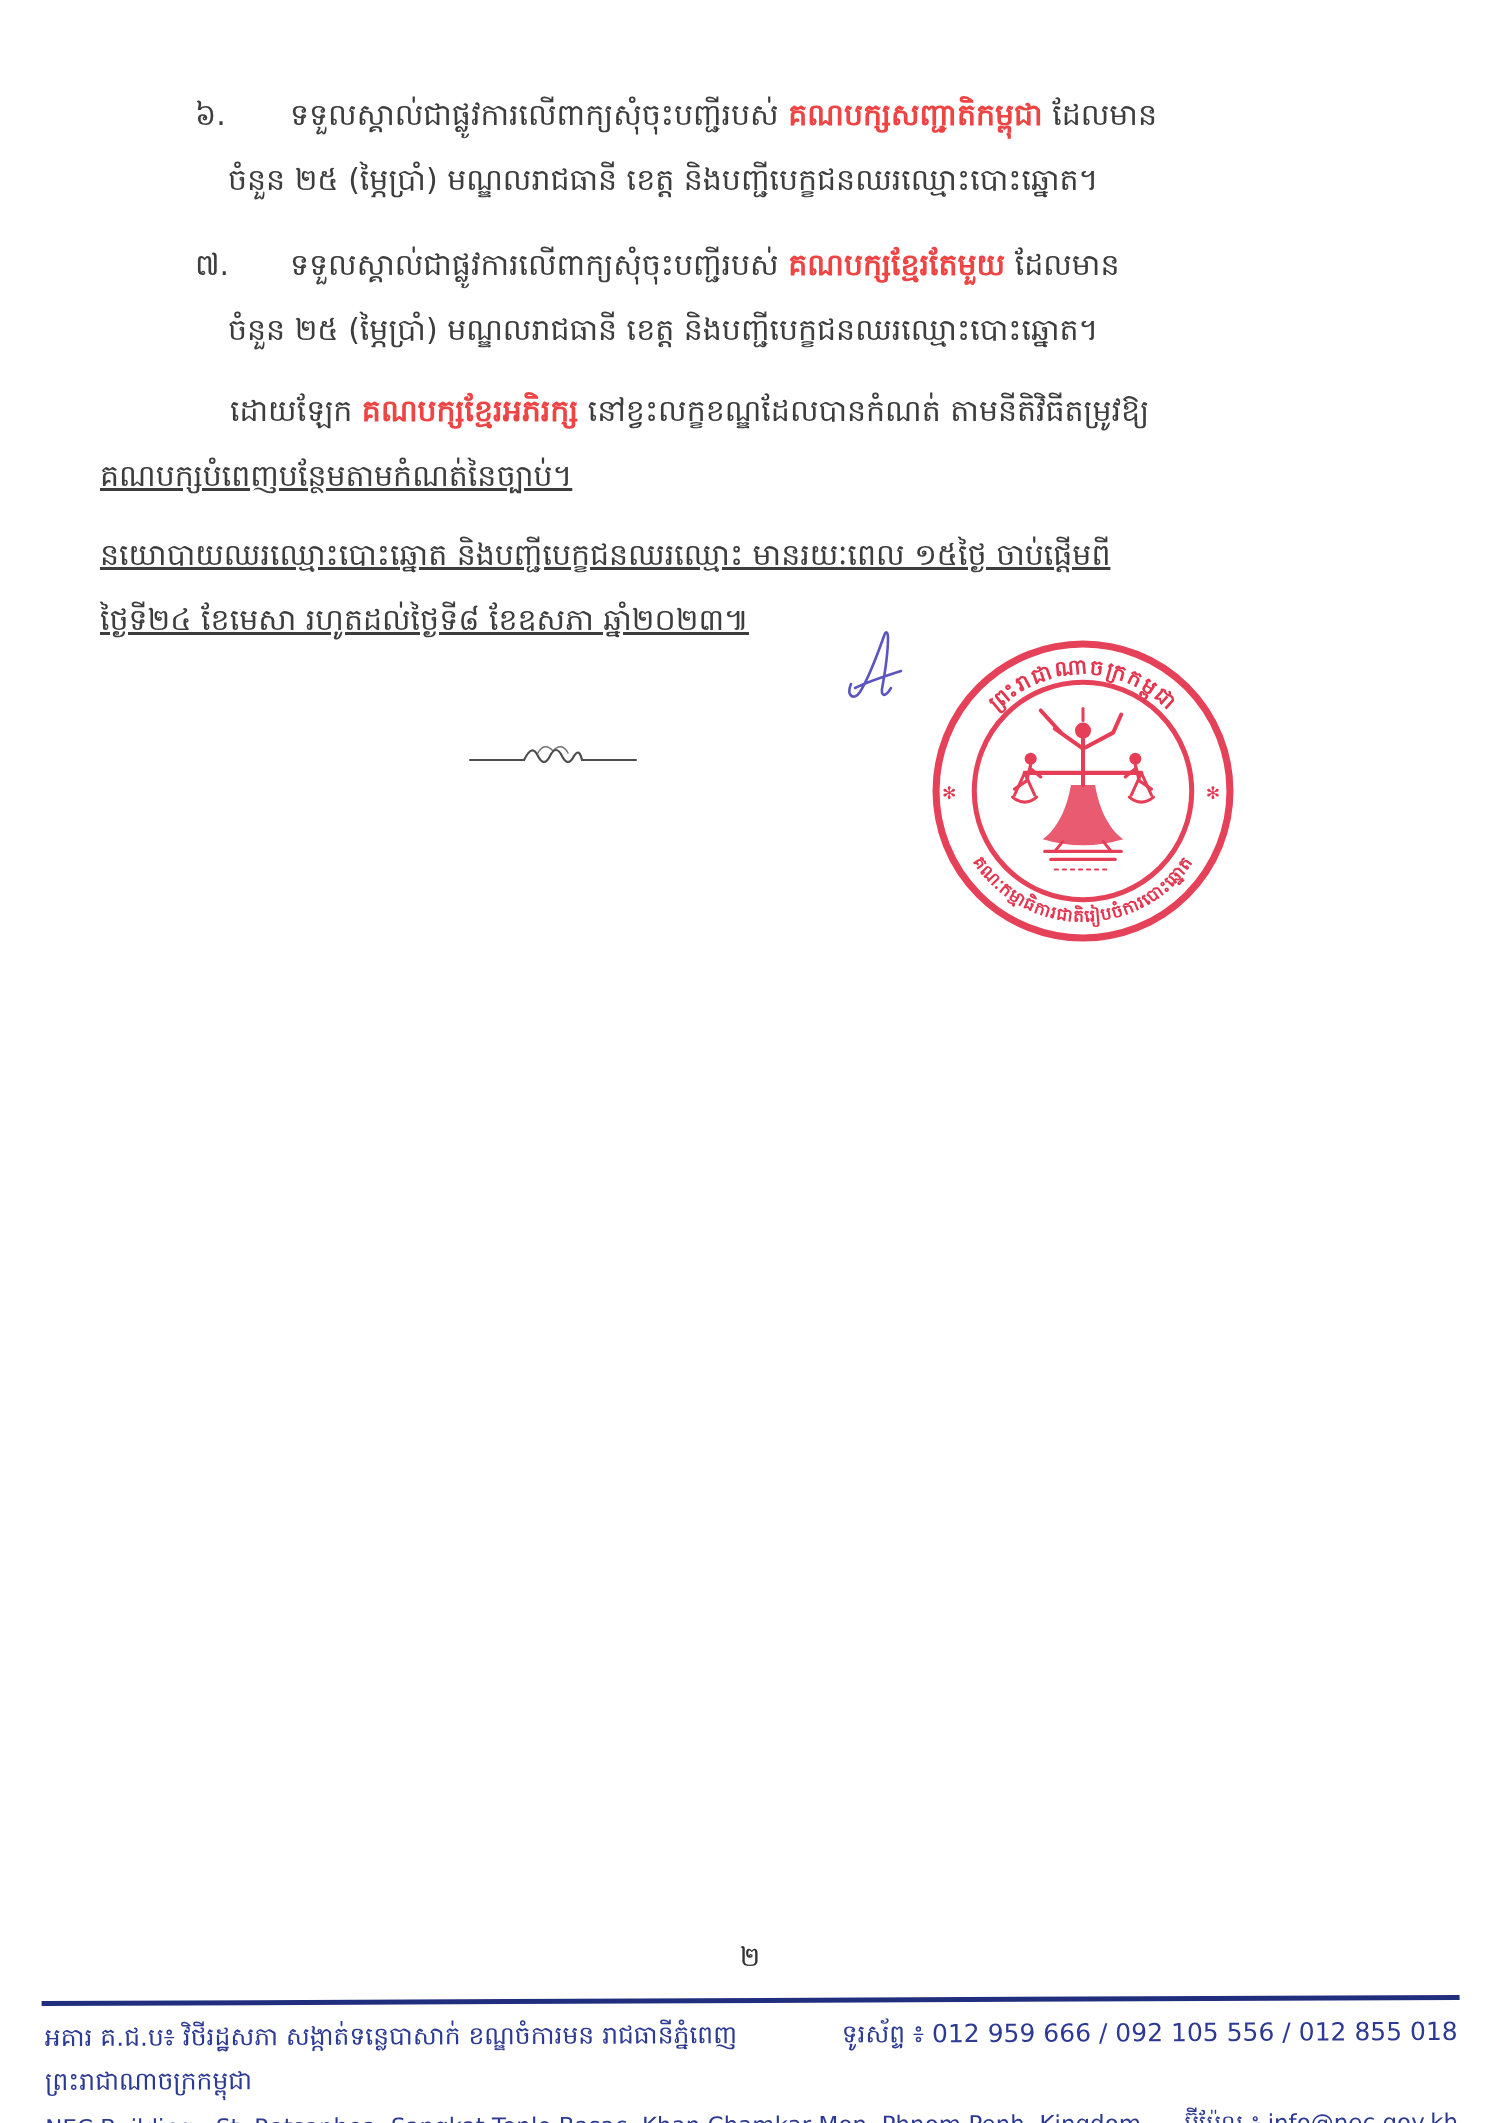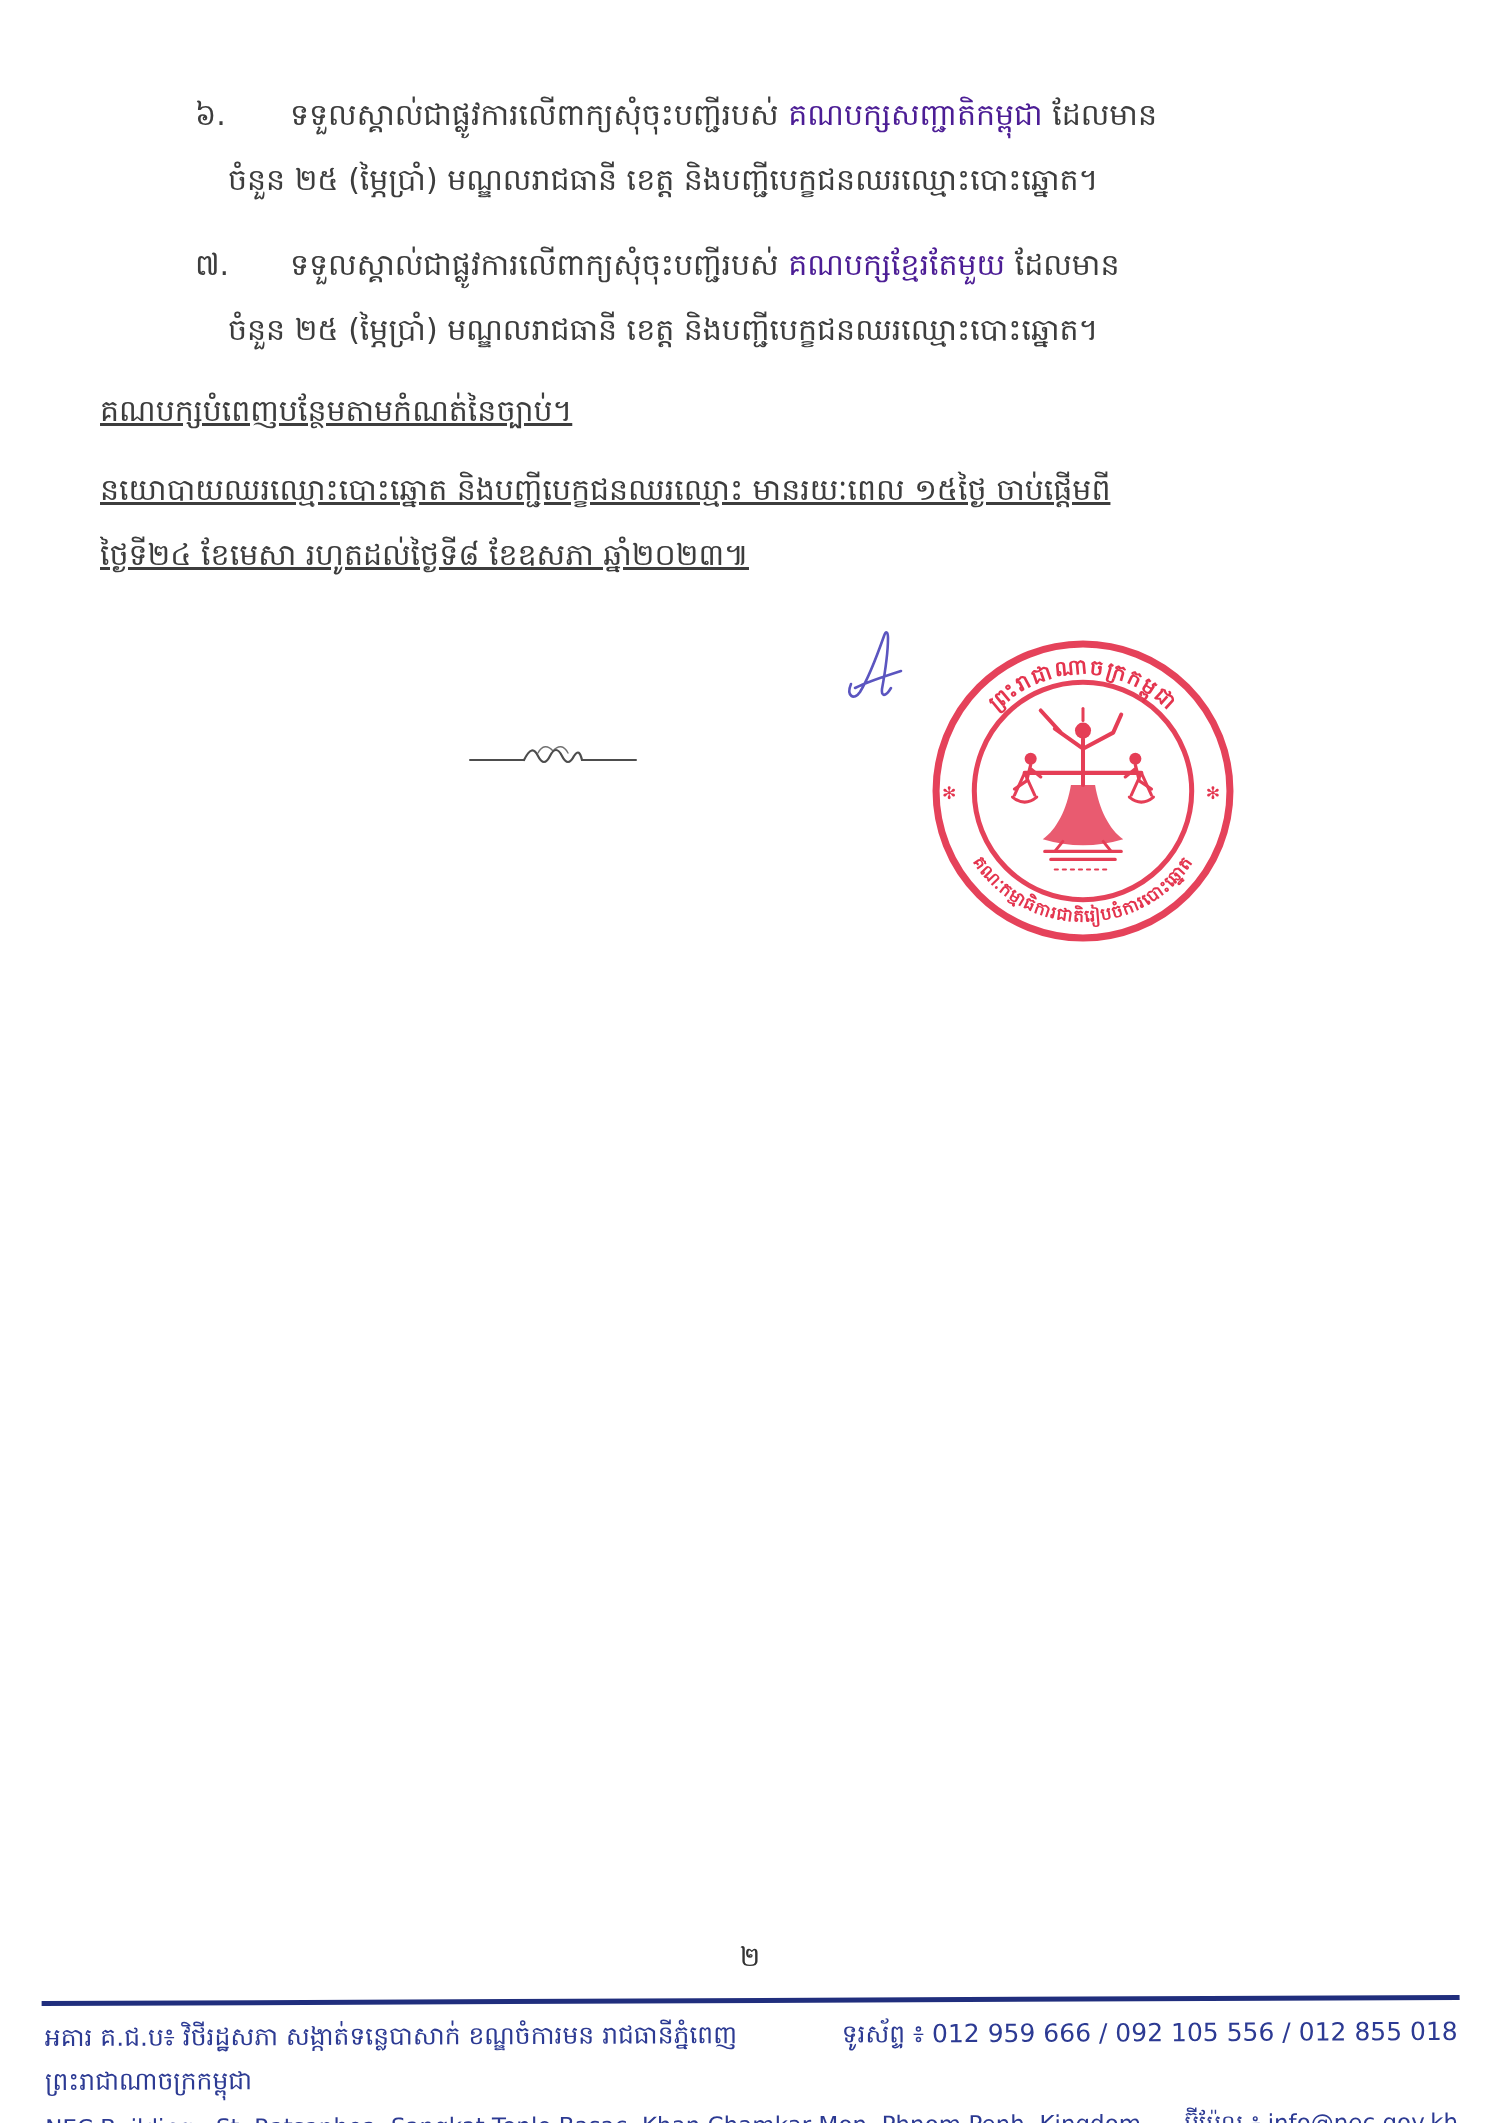--- a/index.html
+++ b/index.html
@@ -19,21 +19,21 @@
   .t-line{height:65px;line-height:65px;white-space:nowrap;overflow:hidden;}
   .list-item{position:relative;}
   .list-number{position:absolute;left:95px;top:0;line-height:65px;}
   .li-first{padding-left:190px;}
   .li-cont{padding-left:128px;}
   .p-first{padding-left:130px;}
   .p-cont{padding-left:0;text-decoration:underline;}
   .list-item + .list-item{margin-top:20px;}
   .para{margin-top:16px;}
   .para + .para{margin-top:14px;}
-  .bold{font-weight:normal;color:#4c1d95;}
+  .bold{font-weight:bold;color:#ef4444;}
   
   .divider{position:absolute;left:468px;top:738px;}
   
   .stamp{position:absolute;left:928px;top:636px;width:310px;height:310px;}
   
   .signature{position:absolute;left:843px;top:626px;}
   
   .page-number{
     position:absolute;left:0;top:1940px;width:100%;
     text-align:center;font-size:27px;color:#333333;
@@ -60,20 +60,21 @@
           <div class="t-line li-cont"><span>ចំនួន ២៥ (ម្ភៃប្រាំ) មណ្ឌលរាជធានី ខេត្ត និងបញ្ជីបេក្ខជនឈរឈ្មោះបោះឆ្នោត។</span></div>
         </div>
         <div class="list-item">
           <span class="list-number">៧.</span>
           <div class="t-line li-first"><span>ទទួលស្គាល់ជាផ្លូវការលើពាក្យសុំចុះបញ្ជីរបស់ </span><span class="bold">គណបក្សខ្មែរតែមួយ</span><span> ដែលមាន</span></div>
           <div class="t-line li-cont"><span>ចំនួន ២៥ (ម្ភៃប្រាំ) មណ្ឌលរាជធានី ខេត្ត និងបញ្ជីបេក្ខជនឈរឈ្មោះបោះឆ្នោត។</span></div>
         </div>
       </div>
     <div>
         <div class="para">
+          <div class="t-line p-first"><span>ដោយឡែក </span><span class="bold">គណបក្សខ្មែរអភិរក្ស</span><span> នៅខ្វះលក្ខខណ្ឌដែលបានកំណត់ តាមនីតិវិធីតម្រូវឱ្យ</span></div>
           <div class="t-line p-cont"><span>គណបក្សបំពេញបន្ថែមតាមកំណត់នៃច្បាប់។</span></div>
         </div>
         <div class="para">
           <div class="t-line p-cont"><span>នយោបាយឈរឈ្មោះបោះឆ្នោត និងបញ្ជីបេក្ខជនឈរឈ្មោះ មានរយៈពេល ១៥ថ្ងៃ ចាប់ផ្ដើមពី</span></div>
           <div class="t-line p-cont"><span>ថ្ងៃទី២៤ ខែមេសា រហូតដល់ថ្ងៃទី៨ ខែឧសភា ឆ្នាំ២០២៣៕</span></div>
         </div>
       </div>
   </section>
 
   <div class="divider">

